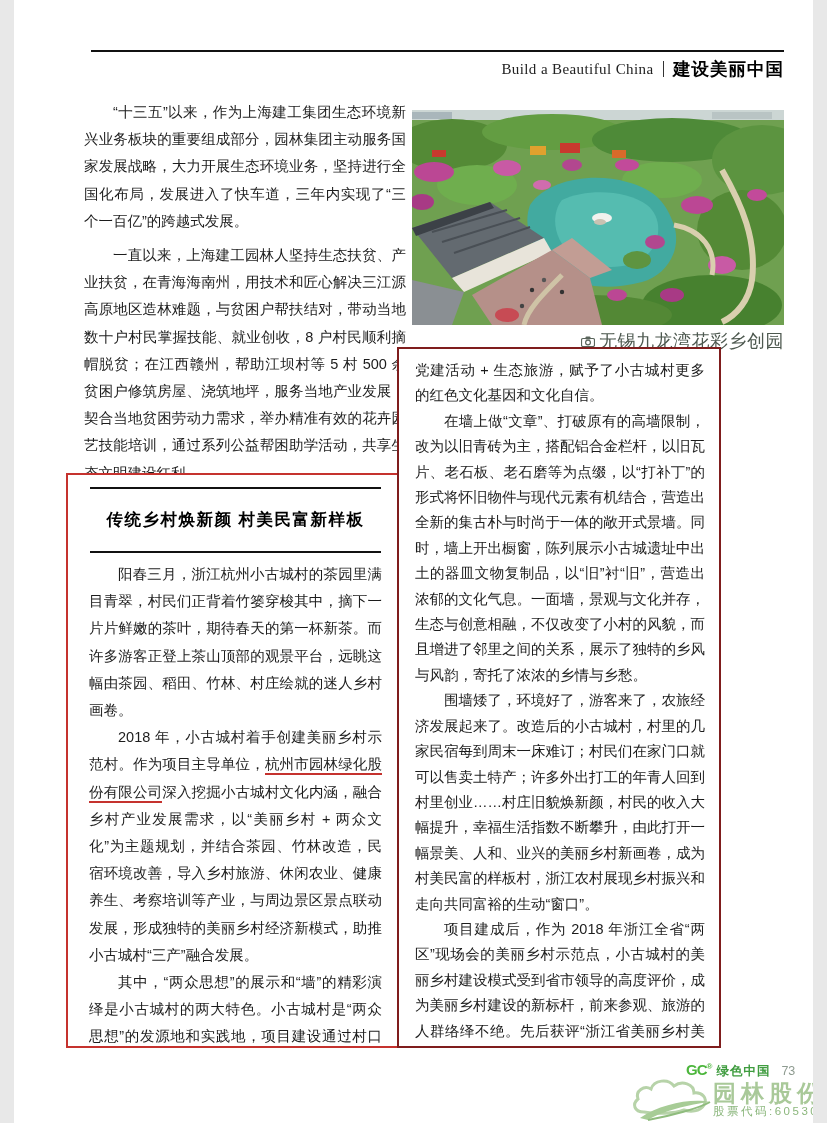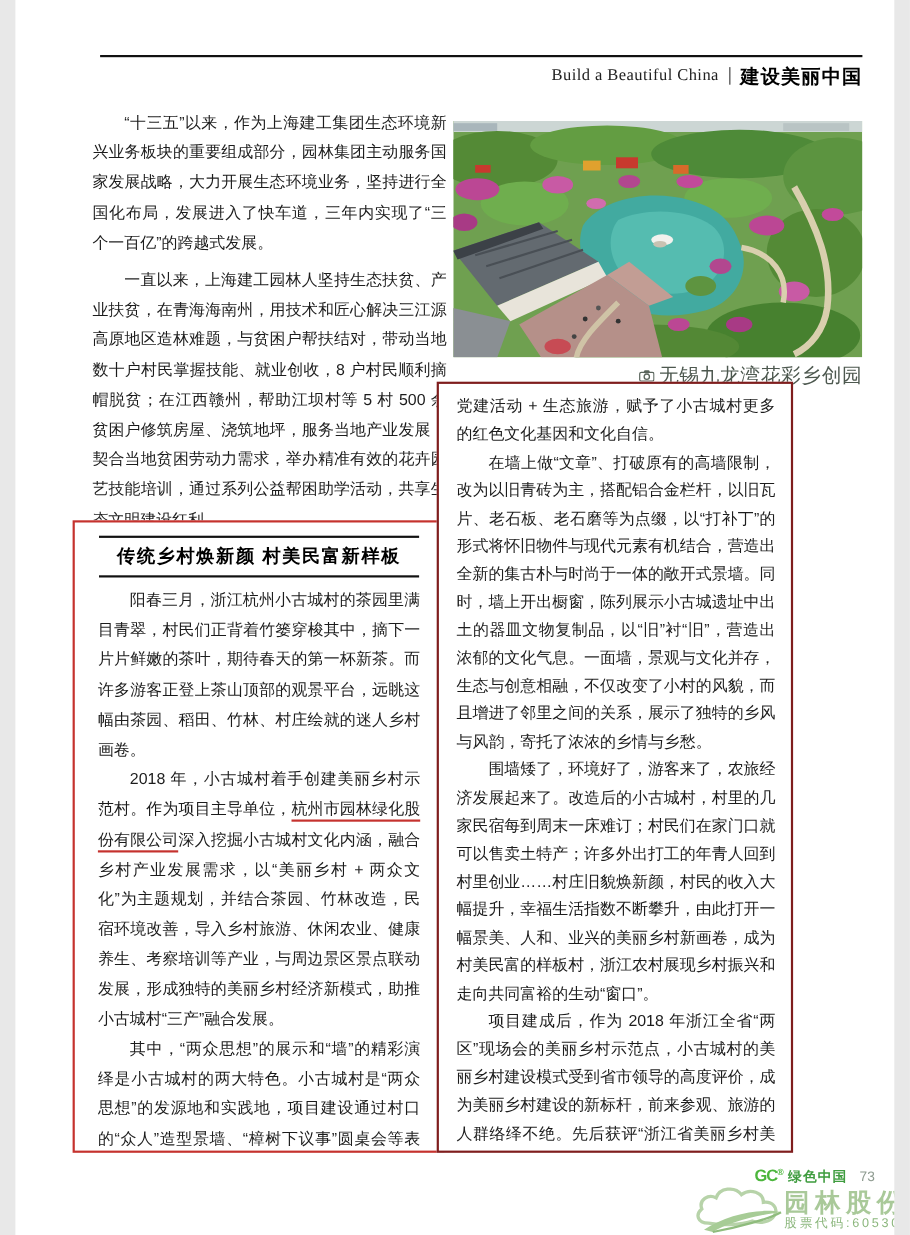--- a/index.html
+++ b/index.html
@@ -30,21 +30,21 @@
   
   .left-box{
     position:absolute;left:52px;top:473px;width:338px;height:575px;
     border:2px solid #c5322e;box-sizing:border-box;
     padding:10px 20px 0 21px;overflow:hidden;background:#fff;
   }
   .left-box .body-p{line-height:27.2px;}
   .sec-head{margin:2px 1px 8px 1px;}
   .sec-rule{height:2px;background:#111;}
   .sec-title{
-    margin:6px 0;font-size:16.5px;font-weight:bold;text-align:center;
+    margin:20px 0;font-size:16.5px;font-weight:bold;text-align:center;
     letter-spacing:1.5px;color:#000;
   }
   .red-underline{border-bottom:2px solid #c5322e;padding-bottom:1px;}
   
   .photo{position:absolute;left:398px;top:110px;width:372px;height:215px;overflow:hidden;}
   .photo svg{display:block;}
   .photo-caption{
     position:absolute;left:398px;top:329px;width:372px;
     text-align:right;font-size:18px;color:#4d584f;letter-spacing:.5px;
     display:flex;justify-content:flex-end;align-items:center;gap:4px;

